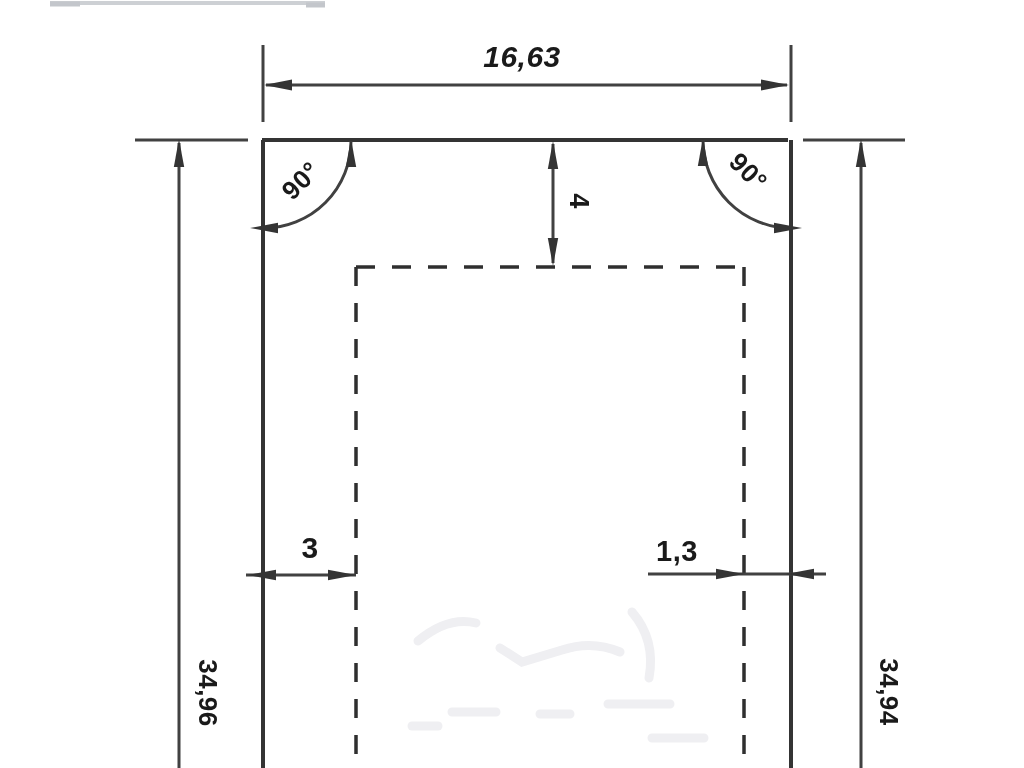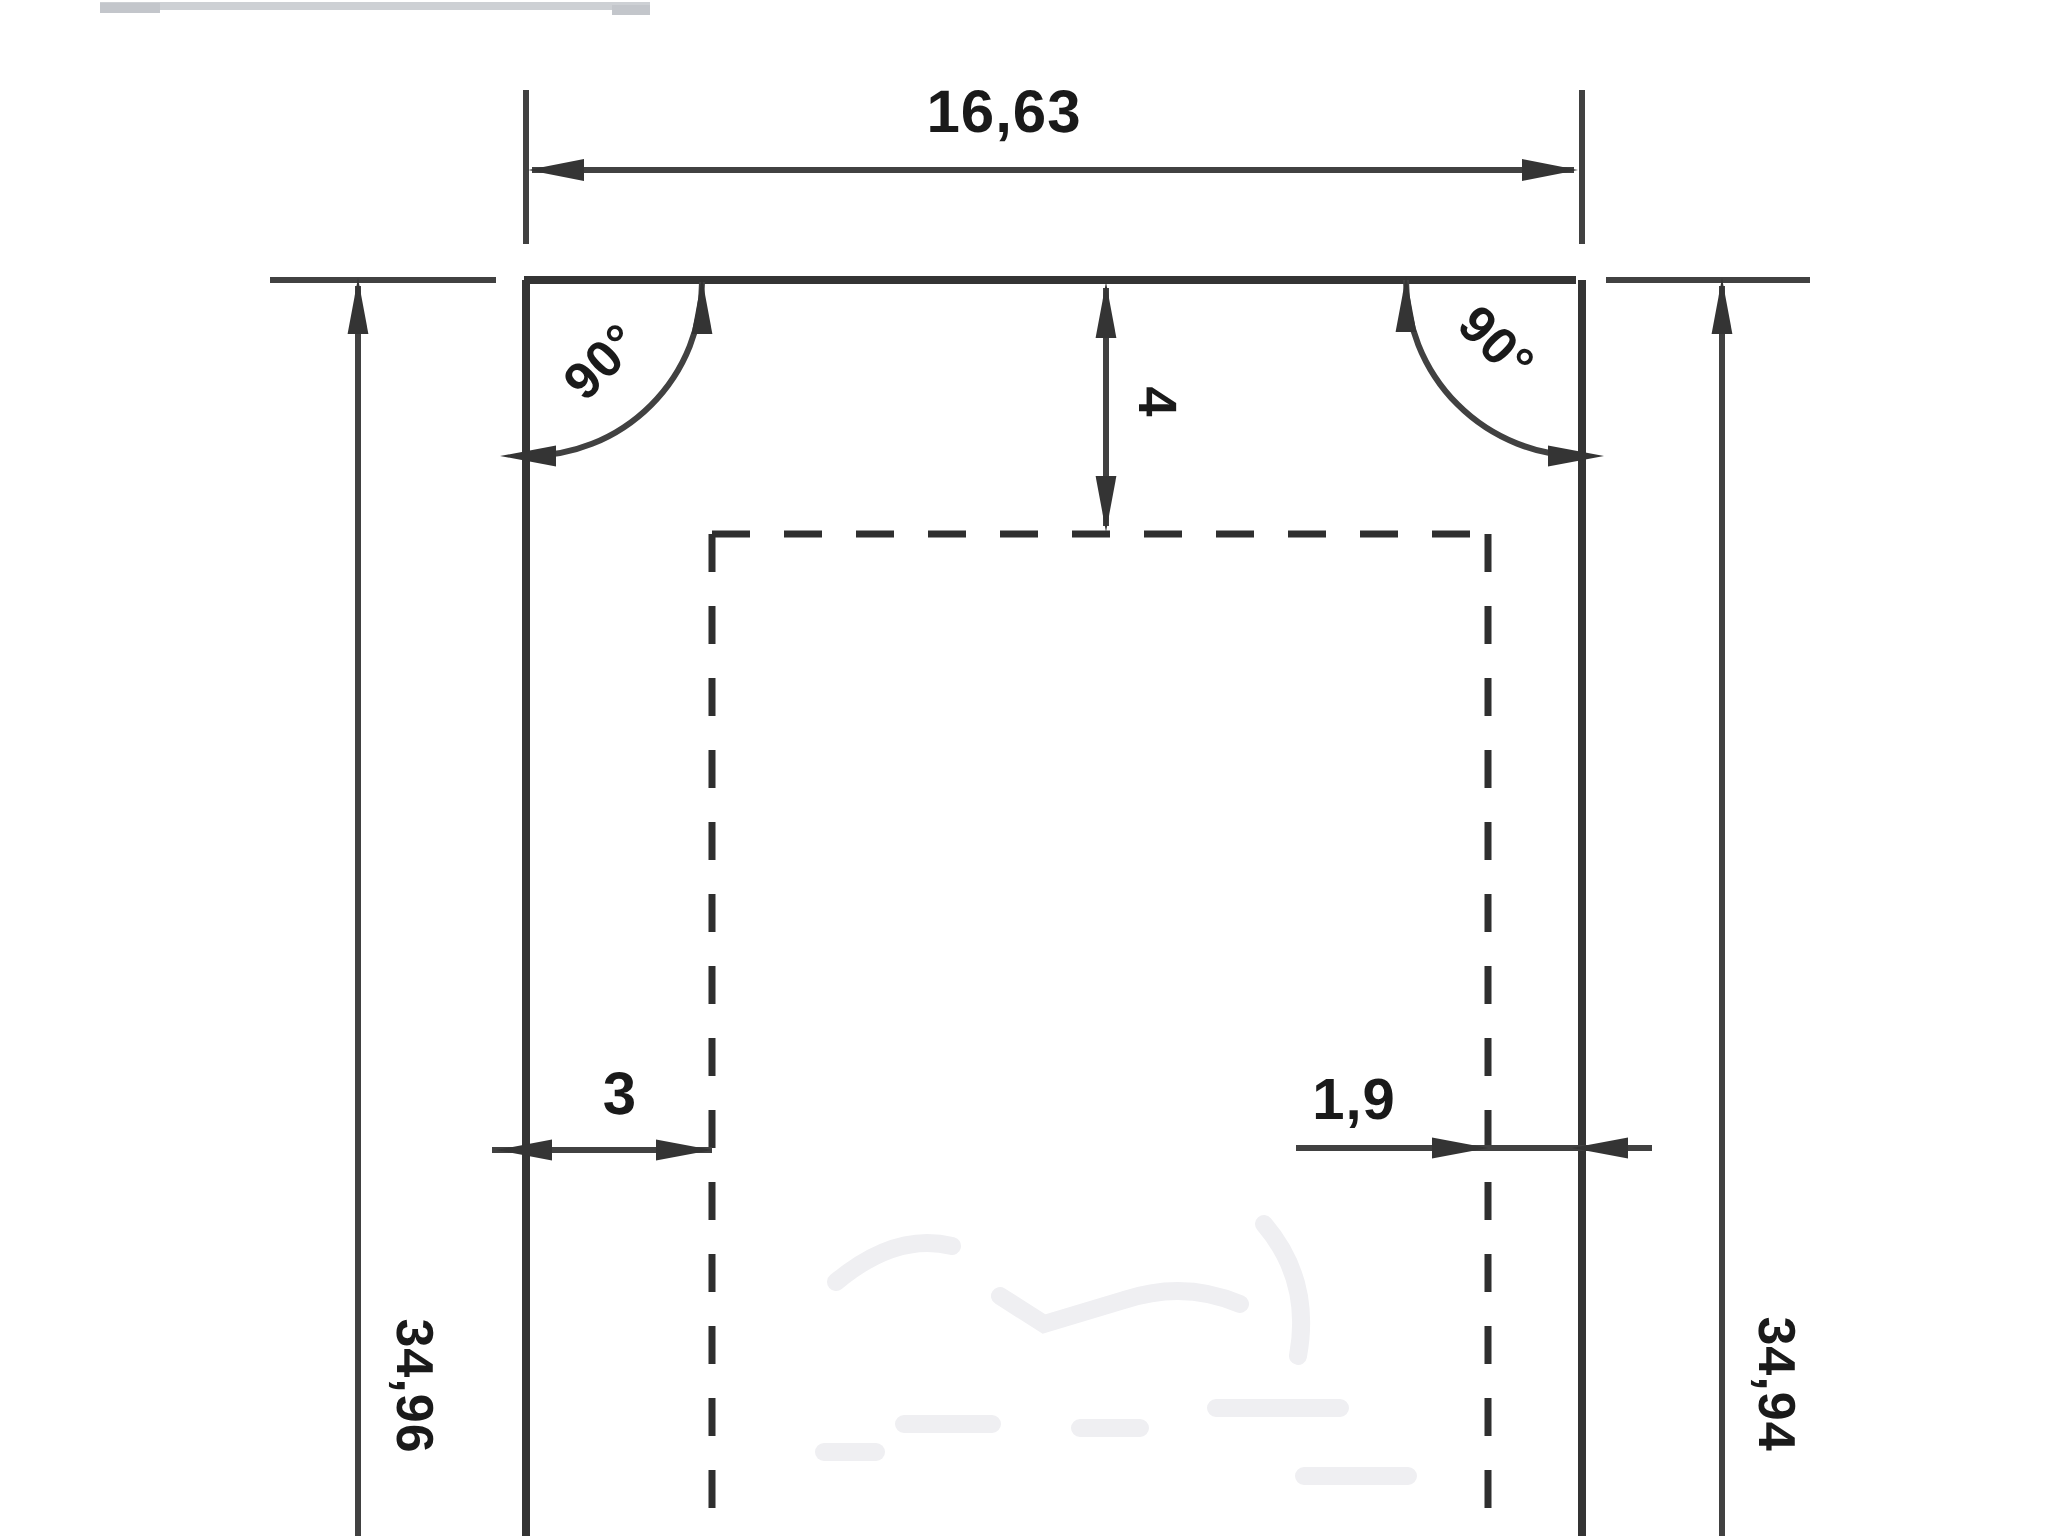--- a/index.html
+++ b/index.html
@@ -83,22 +83,22 @@
 
     <path class="s-dim" d="M351,141 A87,87 0 0 1 264,228"></path>
     <path class="f-arrow" d="M351,139 L345.8,167 L356.2,167 Z"></path>
     <path class="f-arrow" d="M250,228 L278,222.8 L278,233.2 Z"></path>
 
     <path class="s-dim" d="M703,140 A88,88 0 0 0 791,228"></path>
     <path class="f-arrow" d="M703,138 L697.8,166 L708.2,166 Z"></path>
     <path class="f-arrow" d="M802,228 L774,222.8 L774,233.2 Z"></path>
   </svg>
 
-  <div class="lbl fs30" style="left:502px;top:57px;">16,63</div>
+  <div class="lbl fs30" style="left:522px;top:57px;font-style:italic;">16,63</div>
   <div class="lbl rot90 fs26" style="left:207px;top:693px;">34,96</div>
   <div class="lbl rot90 fs26" style="left:888px;top:692px;">34,94</div>
   <div class="lbl rot90 fs27" style="left:578px;top:201px;">4</div>
   <div class="lbl fs30" style="left:310px;top:548px;">3</div>
-  <div class="lbl fs29" style="left:677px;top:551px;">1,9</div>
+  <div class="lbl fs29" style="left:677px;top:551px;">1,3</div>
   <div class="lbl rotm45 fs26" style="left:301px;top:181px;">90°</div>
   <div class="lbl rot45 fs26" style="left:748px;top:172px;">90°</div>
 
 </div>
 
 </body></html>

